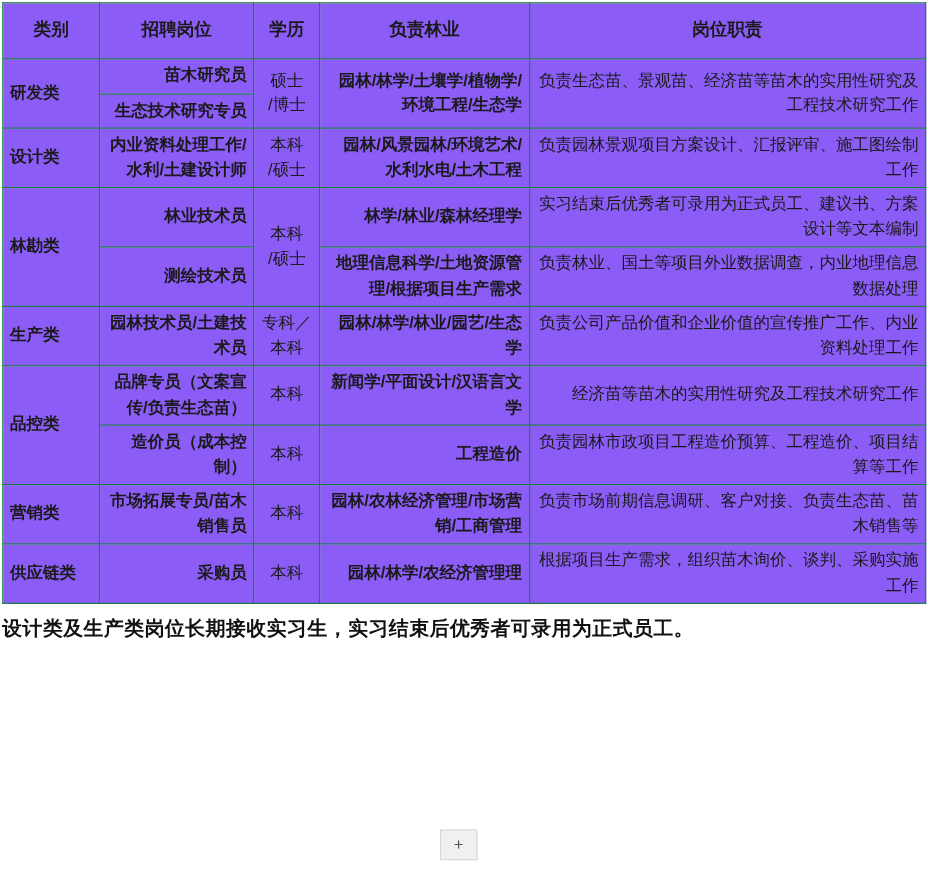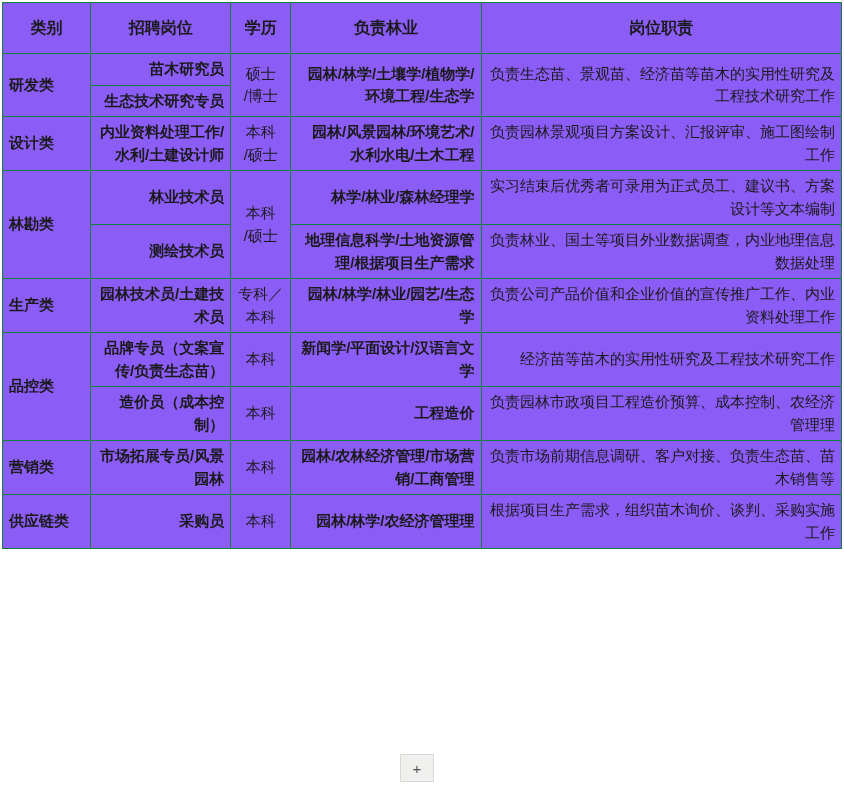--- a/index.html
+++ b/index.html
@@ -166,37 +166,38 @@
         <td class="cat" rowspan="2">品控类</td>
         <td class="post">品牌专员（文案宣传/负责生态苗）</td>
         <td class="edu">本科</td>
         <td class="major">新闻学/平面设计/汉语言文学</td>
         <td class="duty">经济苗等苗木的实用性研究及工程技术研究工作</td>
       </tr>
       <tr>
         <td class="post">造价员（成本控制）</td>
         <td class="edu">本科</td>
         <td class="major">工程造价</td>
-        <td class="duty">负责园林市政项目工程造价预算、成本控制、农经济管理理</td>
+        <td class="duty">负责园林市政项目工程造价预算、工程造价、项目结算等工作</td>
       </tr>
 
       <tr>
         <td class="cat">营销类</td>
-        <td class="post">市场拓展专员/风景园林</td>
+        <td class="post">市场拓展专员/苗木销售员</td>
         <td class="edu">本科</td>
         <td class="major">园林/农林经济管理/市场营销/工商管理</td>
         <td class="duty">负责市场前期信息调研、客户对接、负责生态苗、苗木销售等</td>
       </tr>
 
       <tr>
         <td class="cat">供应链类</td>
         <td class="post">采购员</td>
         <td class="edu">本科</td>
         <td class="major">园林/林学/农经济管理理</td>
         <td class="duty">根据项目生产需求，组织苗木询价、谈判、采购实施工作</td>
       </tr>
     </tbody>
   </table>
 
+  <div class="footnote">设计类及生产类岗位长期接收实习生，实习结束后优秀者可录用为正式员工。</div>
 
   <div class="plus-marker">+</div>
 
 </div>
 
 </body></html>

